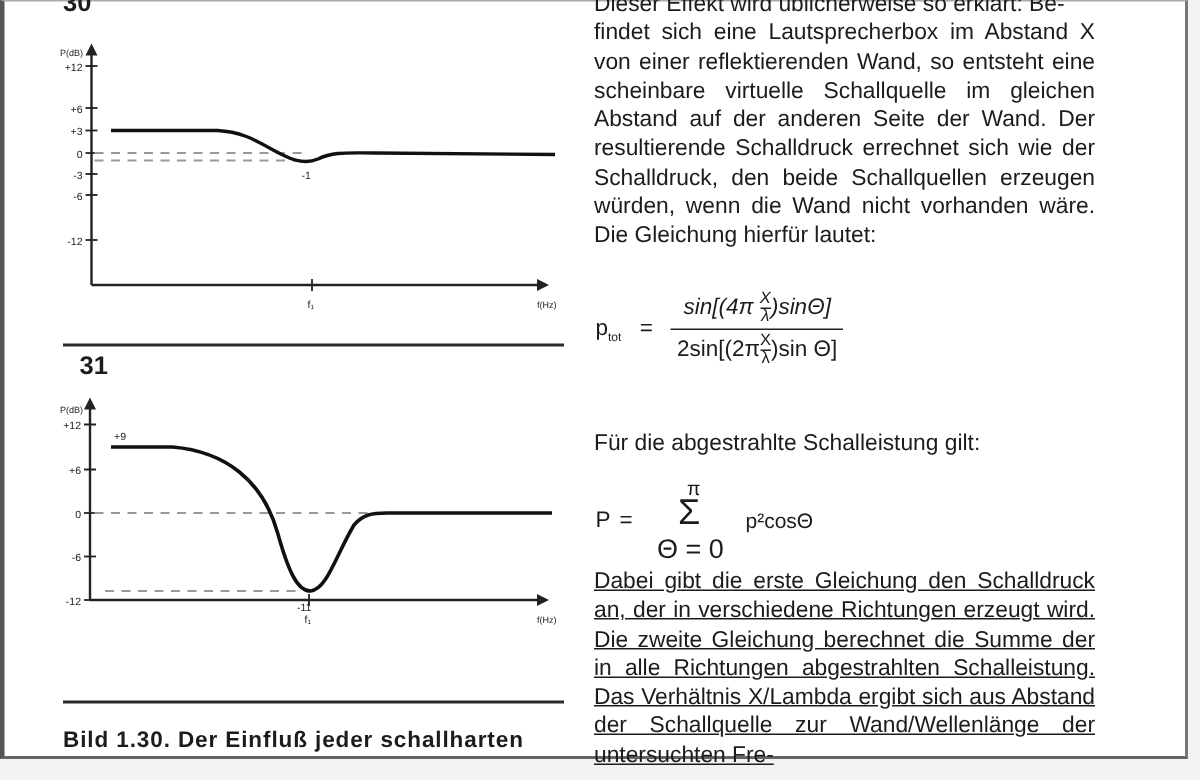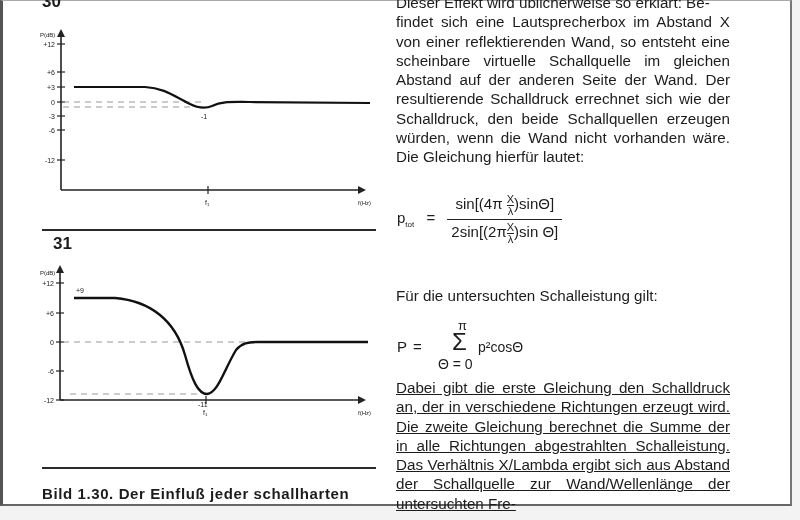--- a/index.html
+++ b/index.html
@@ -8,21 +8,21 @@
   .page-frame { position:absolute; left:0; top:0; width:792px; height:506px; background:#fff;
                 border-left:3px solid #555; border-right:2px solid #777; border-bottom:2px solid #666; border-top:1px solid #aaa; box-sizing:border-box; }
   .fig-num { position:absolute; font-weight:bold; font-size:17px; }
   .rule { position:absolute; height:2px; background:#2a2a2a; }
   svg text { font-family:"Liberation Sans", sans-serif; }
   .caption { position:absolute; left:42px; top:485px; font-weight:bold; font-size:15px; letter-spacing:0.6px; }
   .col { position:absolute; left:396px; width:334px; font-size:15.2px; line-height:19.3px; text-align:justify; }
   .col p { margin:0; }
   .formula { position:absolute; font-size:15px; }
   .frac { display:inline-block; vertical-align:middle; text-align:center; }
-  .frac .num { display:block; padding:0 4px 2px; border-bottom:1.5px solid #222; }
+  .frac .num { display:block; padding:0 4px 2px; border-bottom:1.5px solid #222;font-style:italic; }
   .frac .den { display:block; padding:2px 4px 0; }
   .small-frac { display:inline-block; vertical-align:middle; text-align:center; font-size:11px; line-height:11px; }
   .small-frac span { display:block; }
   .small-frac .t { border-bottom:1px solid #222; }
 </style>
 </head>
 <body>
 
 <div class="page-frame"></div>
 
@@ -117,27 +117,27 @@
 <div class="formula" style="left:397px;top:194px;">
   <span>p</span><sub style="font-size:8px">tot</sub>
   <span style="margin:0 8px;">=</span>
   <span class="frac">
     <span class="num"><span>sin[(4π </span><span class="small-frac"><span class="t">X</span><span>λ</span></span><span>)sinΘ]</span></span>
     <span class="den"><span>2sin[(2π</span><span class="small-frac"><span class="t">X</span><span>λ</span></span><span>)sin Θ]</span></span>
   </span>
 </div>
 
 <div class="col" style="top:286px;">
-  <p>Für die untersuchten Schalleistung gilt:</p>
+  <p>Für die abgestrahlte Schalleistung gilt:</p>
 </div>
 
 <div class="formula" style="left:397px;top:318px;width:200px;height:50px;">
   <span style="position:absolute;left:0;top:20px;">P</span>
   <span style="position:absolute;left:16px;top:20px;">=</span>
   <span style="position:absolute;left:61px;top:0px;font-size:13px;">π</span>
   <span style="position:absolute;left:55px;top:10px;font-size:24px;">Σ</span>
-  <span style="position:absolute;left:41px;top:38px;font-size:14px;">Θ = 0</span>
-  <span style="position:absolute;left:81px;top:21px;font-size:14px;">p²cosΘ</span>
+  <span style="position:absolute;left:41px;top:38px;font-size:18px;">Θ = 0</span>
+  <span style="position:absolute;left:100px;top:21px;font-size:14px;">p²cosΘ</span>
 </div>
 
 <div class="col" style="top:378px;text-decoration:underline;">
   <p>Dabei gibt die erste Gleichung den Schalldruck an, der in verschiedene Richtungen erzeugt wird. Die zweite Gleichung berechnet die Summe der in alle Richtungen abgestrahlten Schalleistung. Das Verhältnis X/Lambda ergibt sich aus Abstand der Schallquelle zur Wand/Wellenlänge der untersuchten Fre-</p>
 </div>
 
 </body></html>

